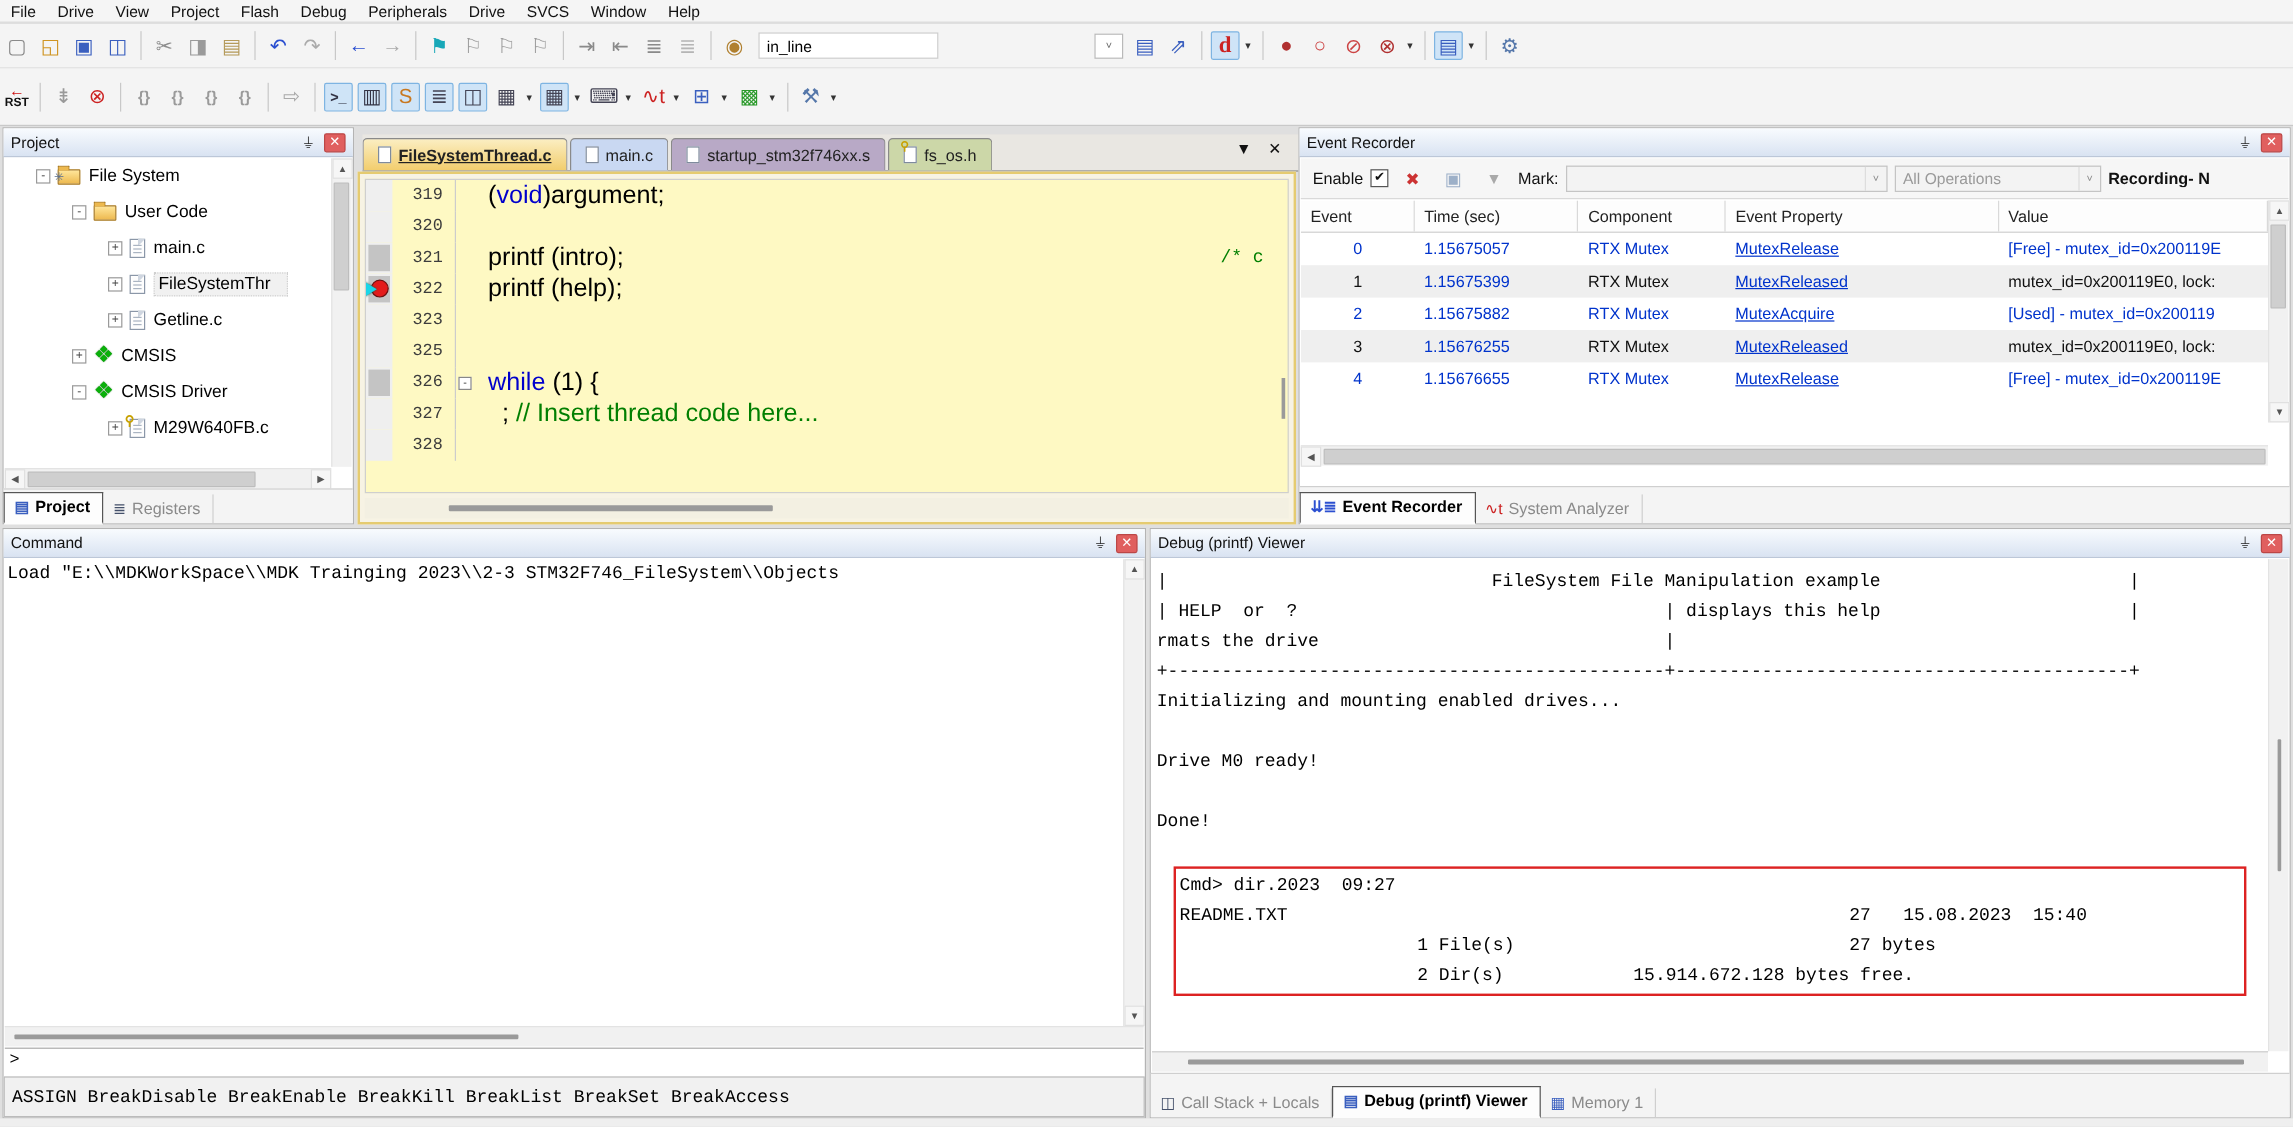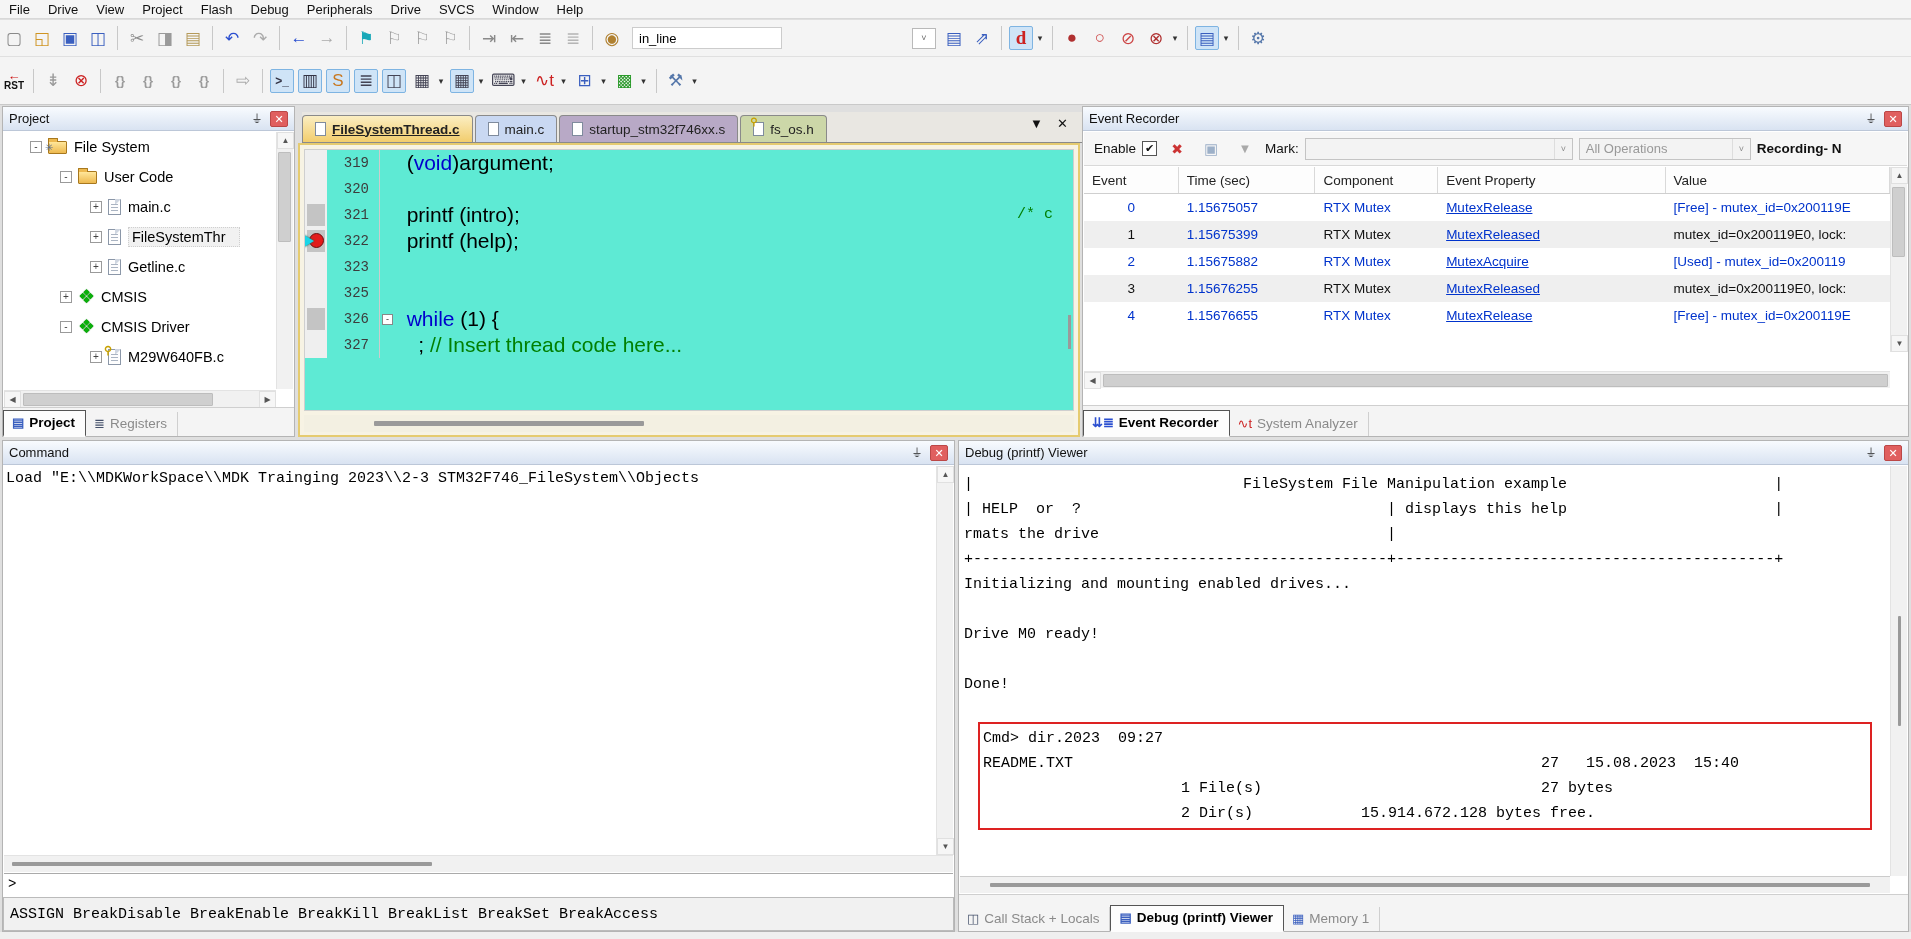--- a/index.html
+++ b/index.html
@@ -62,21 +62,21 @@
   .ed-tab { height:27px; display:flex; align-items:center; gap:6px; padding:0 12px; font-size:13.5px; border:1px solid #8a8a8a; border-bottom:none; border-radius:4px 4px 0 0; margin-right:2px; color:#222; }
   .ed-tab.t-yellow { background:linear-gradient(#fbeec2,#f2cd6d); font-weight:bold; }
   .ed-tab.t-yellow .ed-label { text-decoration:underline; }
   .ed-tab.t-blue { background:#c9d8f2; }
   .ed-tab.t-purple { background:#b8a9c6; }
   .ed-tab.t-green { background:#ccd7a8; }
   .ed-file-ic { width:11px; height:14px; background:#fff; border:1px solid #7f8b9d; position:relative; flex:none; }
   .ed-file-ic.keyed::after { content:"⚲"; position:absolute; left:-4px; top:-7px; font-size:10px; color:#c8a100; font-weight:bold; }
   #editor-tab-btns { position:absolute; left:1030px; top:116px; display:flex; gap:14px; font-size:13px; color:#111; }
   #editor-frame { position:absolute; left:298px; top:143px; width:782px; height:294px; background:#f7f3e4; border:2px solid #e5cb70; }
-  #editor-inner { position:absolute; left:4px; top:4px; right:4px; bottom:24px; background:#5eead4; border:1px solid #cfcfcf; overflow:hidden; }
+  #editor-inner { position:absolute; left:4px; top:4px; right:4px; bottom:24px; background:#fef9c3; border:1px solid #cfcfcf; overflow:hidden; }
   .code-row { height:26px; display:flex; align-items:center; position:relative; }
   .gutter { width:22px; height:26px; background:#efefef; flex:none; position:relative; }
   .gutter .blk { position:absolute; left:2px; top:2px; width:18px; height:22px; background:#c4c4c4; }
   .cs-marker { position:absolute; left:1px; top:4px; width:18px; height:18px; }
   .cs-marker .circ { position:absolute; right:0; top:1px; width:15px; height:15px; background:#e31b1b; border-radius:50%; border:1px solid #6d0f0f; }
   .cs-marker .tri { position:absolute; left:-2px; top:3px; width:0; height:0; border-top:6px solid transparent; border-bottom:6px solid transparent; border-left:10px solid #19d6e8; filter:drop-shadow(0 0 1px #065); }
   .lnum { width:52px; text-align:right; padding-right:10px; font-family:"Liberation Mono",monospace; font-size:14px; color:#3c3c3c; flex:none; }
   .fold-col { width:16px; flex:none; border-left:1px solid #cccccc; height:26px; display:flex; align-items:center; justify-content:center; }
   .fold-box { width:11px; height:11px; border:1px solid #888; background:#fff; font-size:9px; line-height:9px; text-align:center; color:#333; }
   .code-text { font-family:Liberation Sans, sans-serif; font-size:21px; white-space:pre; color:#000; }
@@ -370,20 +370,26 @@
             <span class="fold-box">-</span>
           </span>
           <span class="code-text"><span>  </span><span class="tok-k">while</span><span> (1) {</span></span>
         </div>
         <div class="code-row">
           <span class="gutter"></span>
           <span class="lnum">327</span>
           <span class="fold-col"></span>
           <span class="code-text"><span>    ; </span><span class="tok-c">// Insert thread code here...</span></span>
         </div>
+        <div class="code-row">
+          <span class="gutter"></span>
+          <span class="lnum">328</span>
+          <span class="fold-col"></span>
+          <span class="code-text"></span>
+        </div>
       </div>
     <div id="editor-hscroll" class="sb-h" style="border-top:none;">
       <div class="sb-thumb-h" style="width:270px; margin-left:70px; height:5px; background:#9a9a9a; border:none;"></div>
     </div>
     <div id="editor-vthumb"></div>
   </div>
 
   <div class="panel" id="er-panel" style="left:1082px; top:106px; width:827px; height:331px;">
     <div class="titlebar">
       <span class="t-label">Event Recorder</span>

